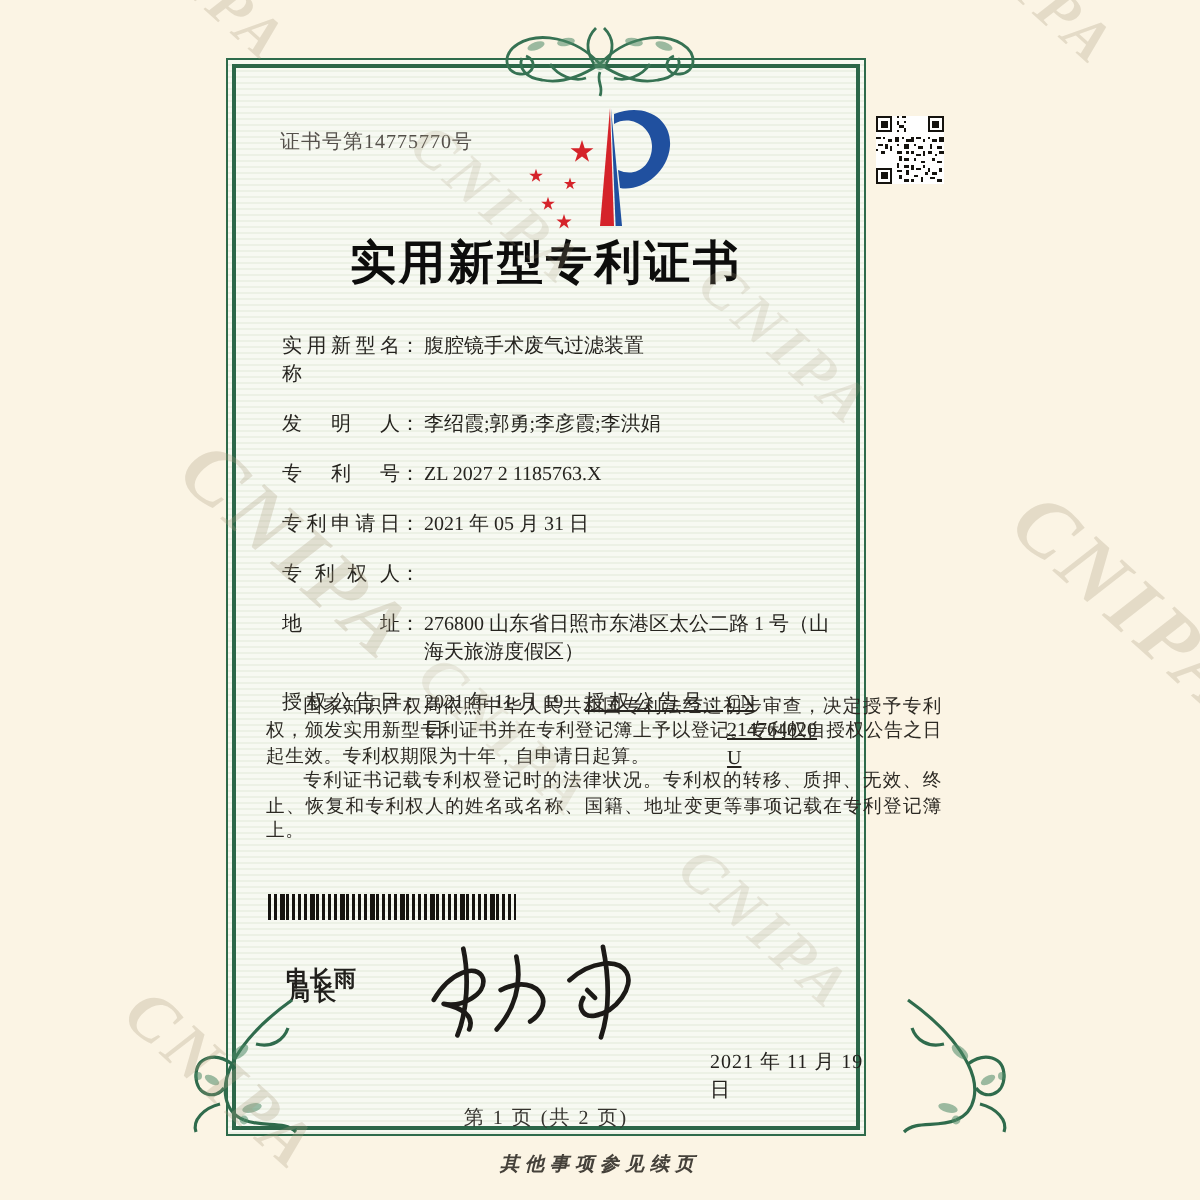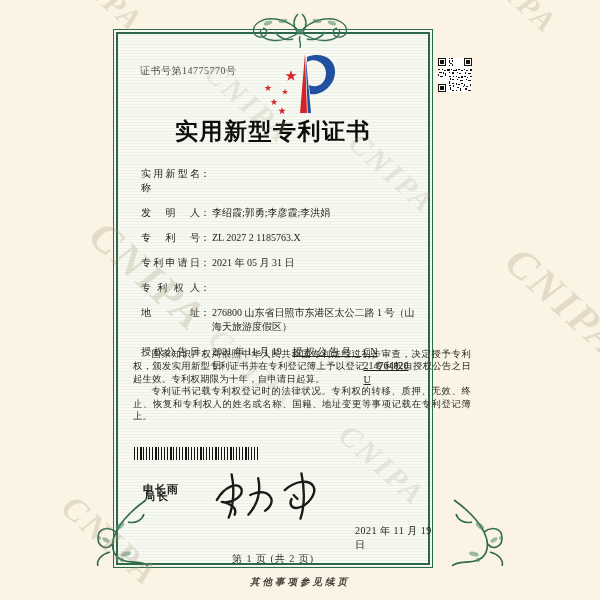--- a/index.html
+++ b/index.html
@@ -119,20 +119,21 @@
       <path fill="#14120e" d="M2,2h3v3h-3z M24,2h3v3h-3z M2,24h3v3h-3z"></path>
       <path fill="#14120e" d="M9,0h1v1h-1z M11,0h2v1h-2z M9,2h1v2h-1z M12,2h1v1h-1z M10,4h2v1h-2z M9,6h1v1h-1z M12,5h1v2h-1z M0,9h2v1h-2z M3,9h1v1h-1z M5,10h2v1h-2z M1,12h2v1h-2z M4,12h1v2h-1z M0,14h1v1h-1z M6,13h1v2h-1z M2,15h2v1h-2z M8,9h2v2h-2z M11,9h1v1h-1z M13,10h2v1h-2z M9,12h1v1h-1z M12,12h2v2h-2z M15,9h1v2h-1z M17,9h2v1h-2z M20,10h1v1h-1z M16,12h1v1h-1z M18,13h2v1h-2z M22,9h1v1h-1z M24,10h2v1h-2z M27,9h2v2h-2z M23,12h1v2h-1z M26,13h2v1h-2z M9,15h2v1h-2z M13,15h1v1h-1z M10,17h1v2h-1z M12,18h2v1h-2z M15,15h1v1h-1z M17,16h2v1h-2z M20,15h1v2h-1z M16,18h1v1h-1z M19,19h2v1h-2z M22,15h2v1h-2z M25,16h1v1h-1z M27,15h2v1h-2z M24,18h1v1h-1z M26,19h2v1h-2z M9,20h1v2h-1z M12,21h2v1h-2z M9,23h2v1h-2z M13,23h1v2h-1z M10,25h1v2h-1z M12,27h2v1h-2z M15,21h1v2h-1z M17,22h2v1h-2z M20,21h1v1h-1z M16,25h2v1h-2z M19,26h1v2h-1z M22,22h1v2h-1z M24,24h2v1h-2z M27,22h1v2h-1z M23,26h2v1h-2z M26,27h2v1h-2z M21,24h1v1h-1z M15,27h1v1h-1z"></path>
     </svg>
 
     <div class="title">实用新型专利证书</div>
 
     <div class="fields">
       <div class="frow">
         <span class="flabel">实用新型名称</span>
           <span class="fcolon">：</span>
+        <span class="fvalue">腹腔镜手术废气过滤装置</span>
       </div>
       <div class="frow">
         <span class="flabel">发明人</span>
           <span class="fcolon">：</span>
         <span class="fvalue">李绍霞;郭勇;李彦霞;李洪娟</span>
       </div>
       <div class="frow">
         <span class="flabel">专利号</span>
           <span class="fcolon">：</span>
         <span class="fvalue">ZL 2027 2 1185763.X</span>

